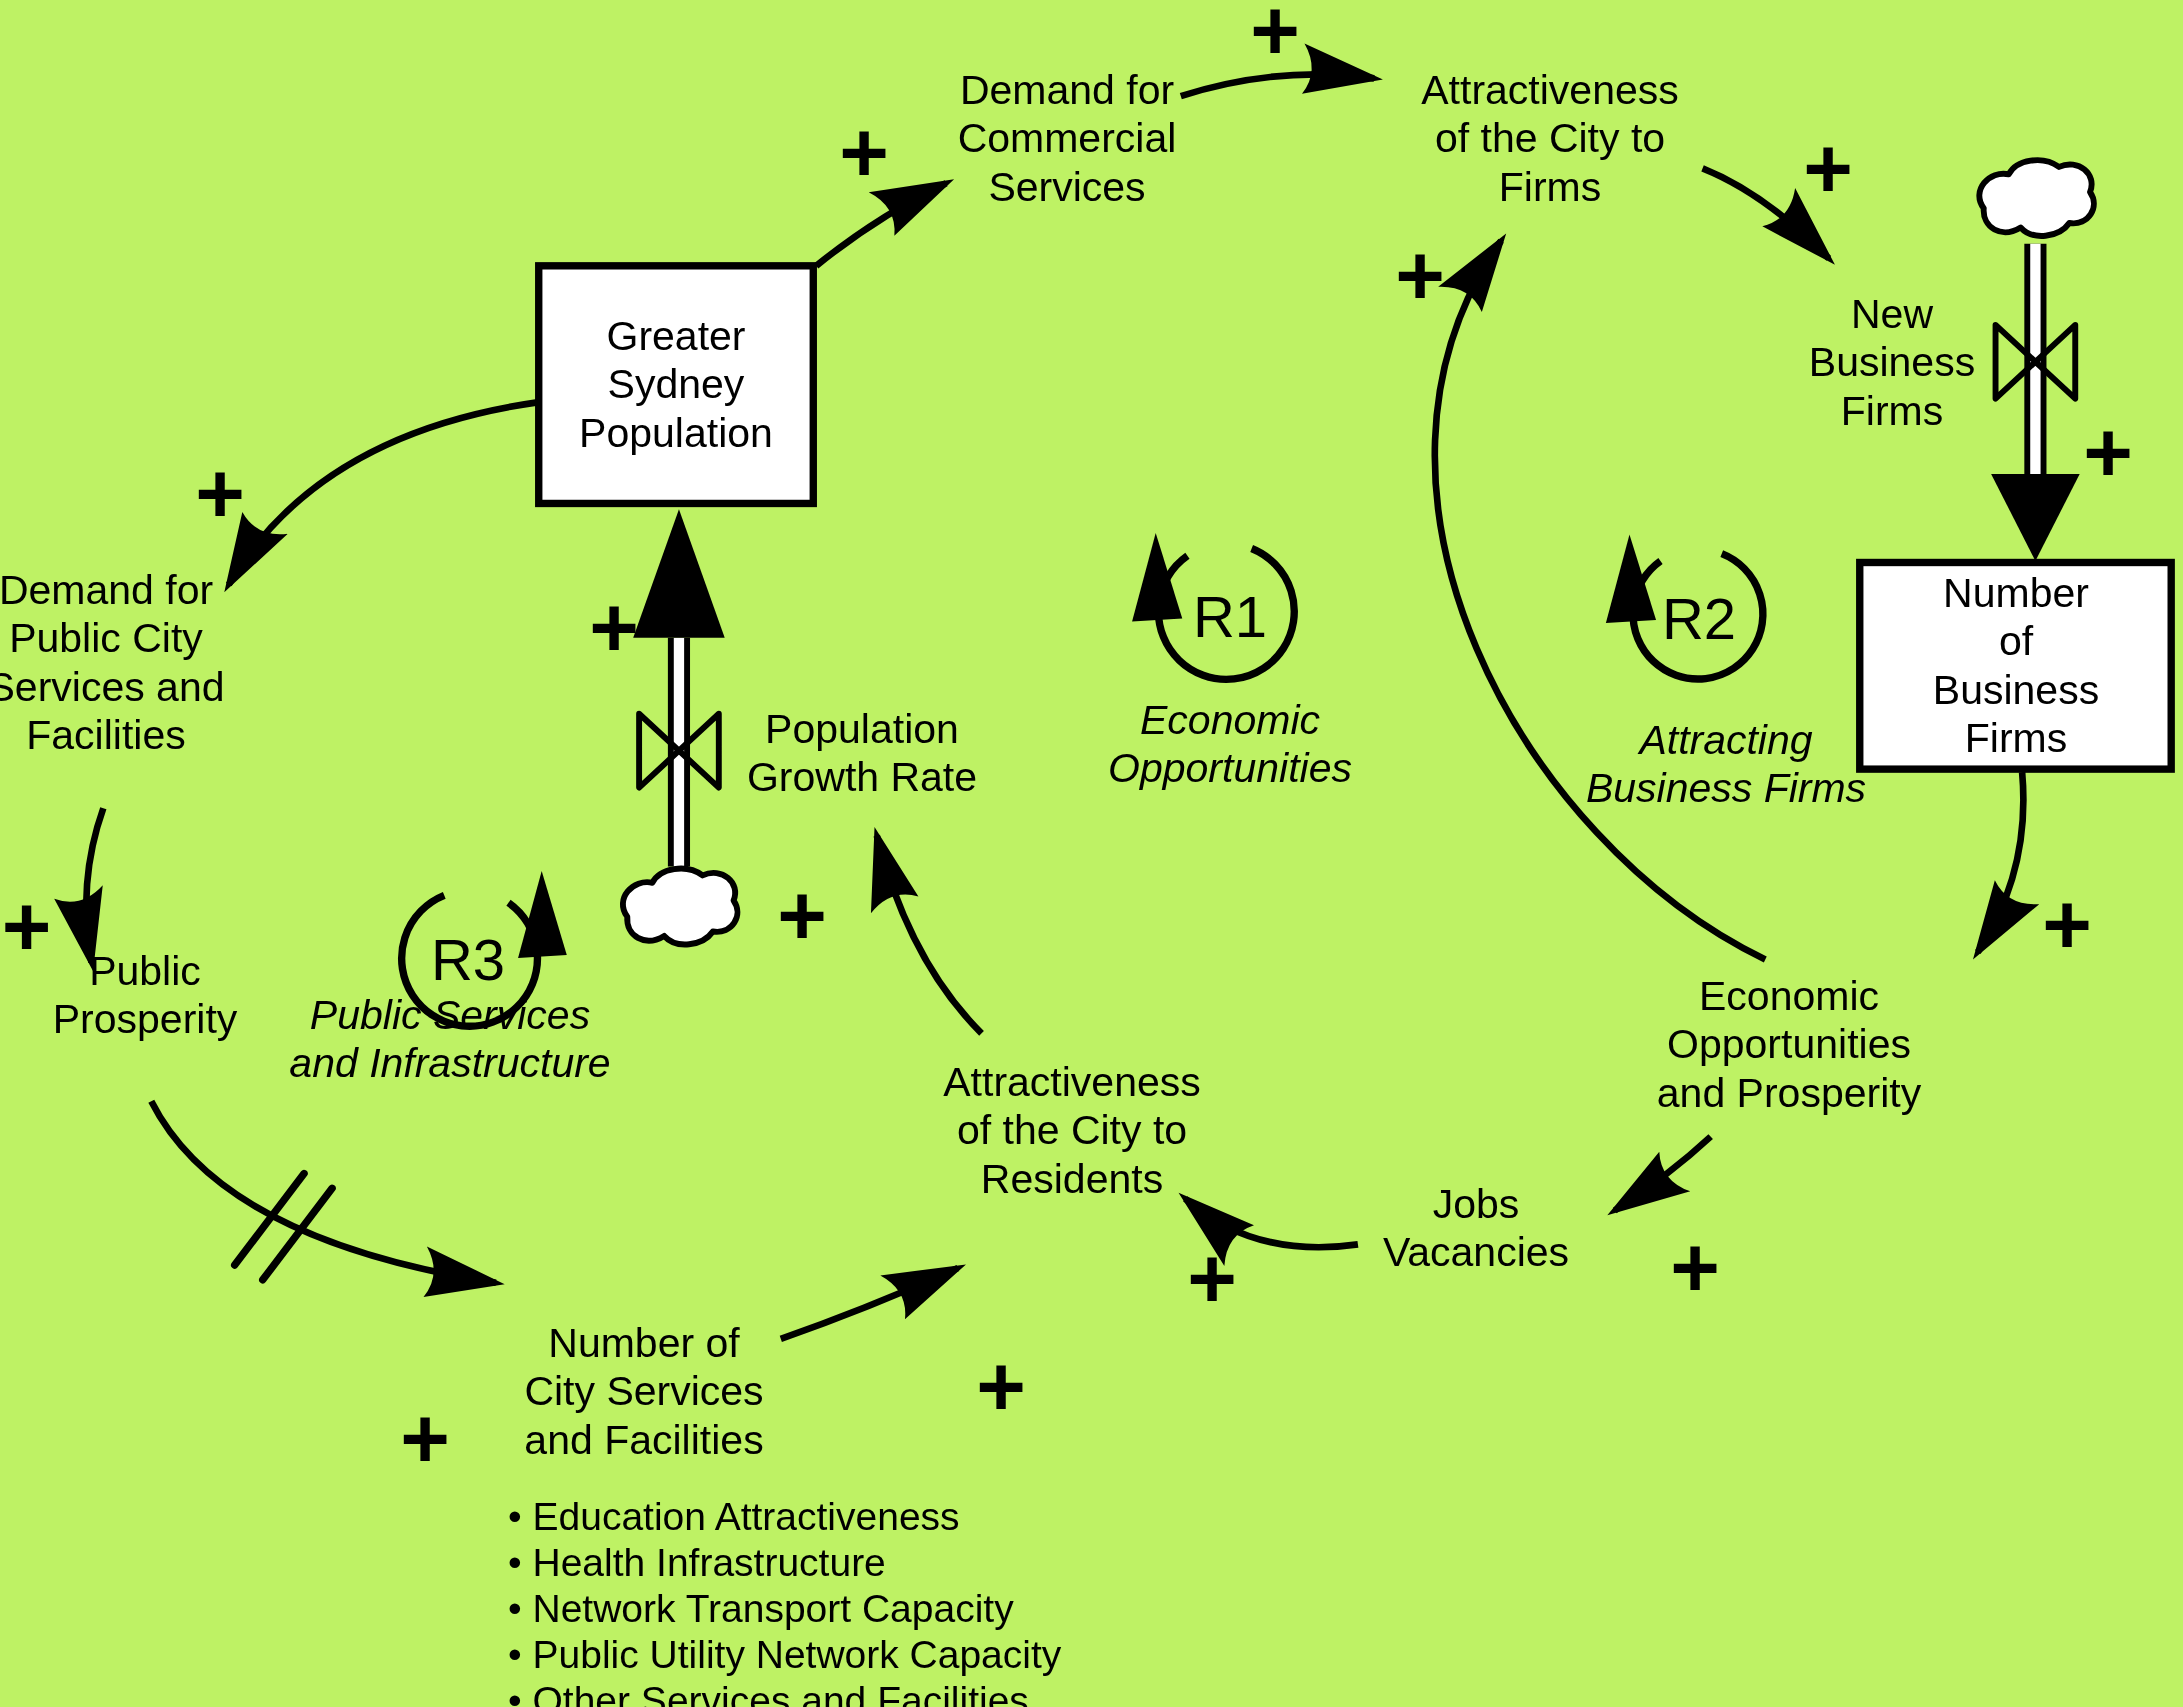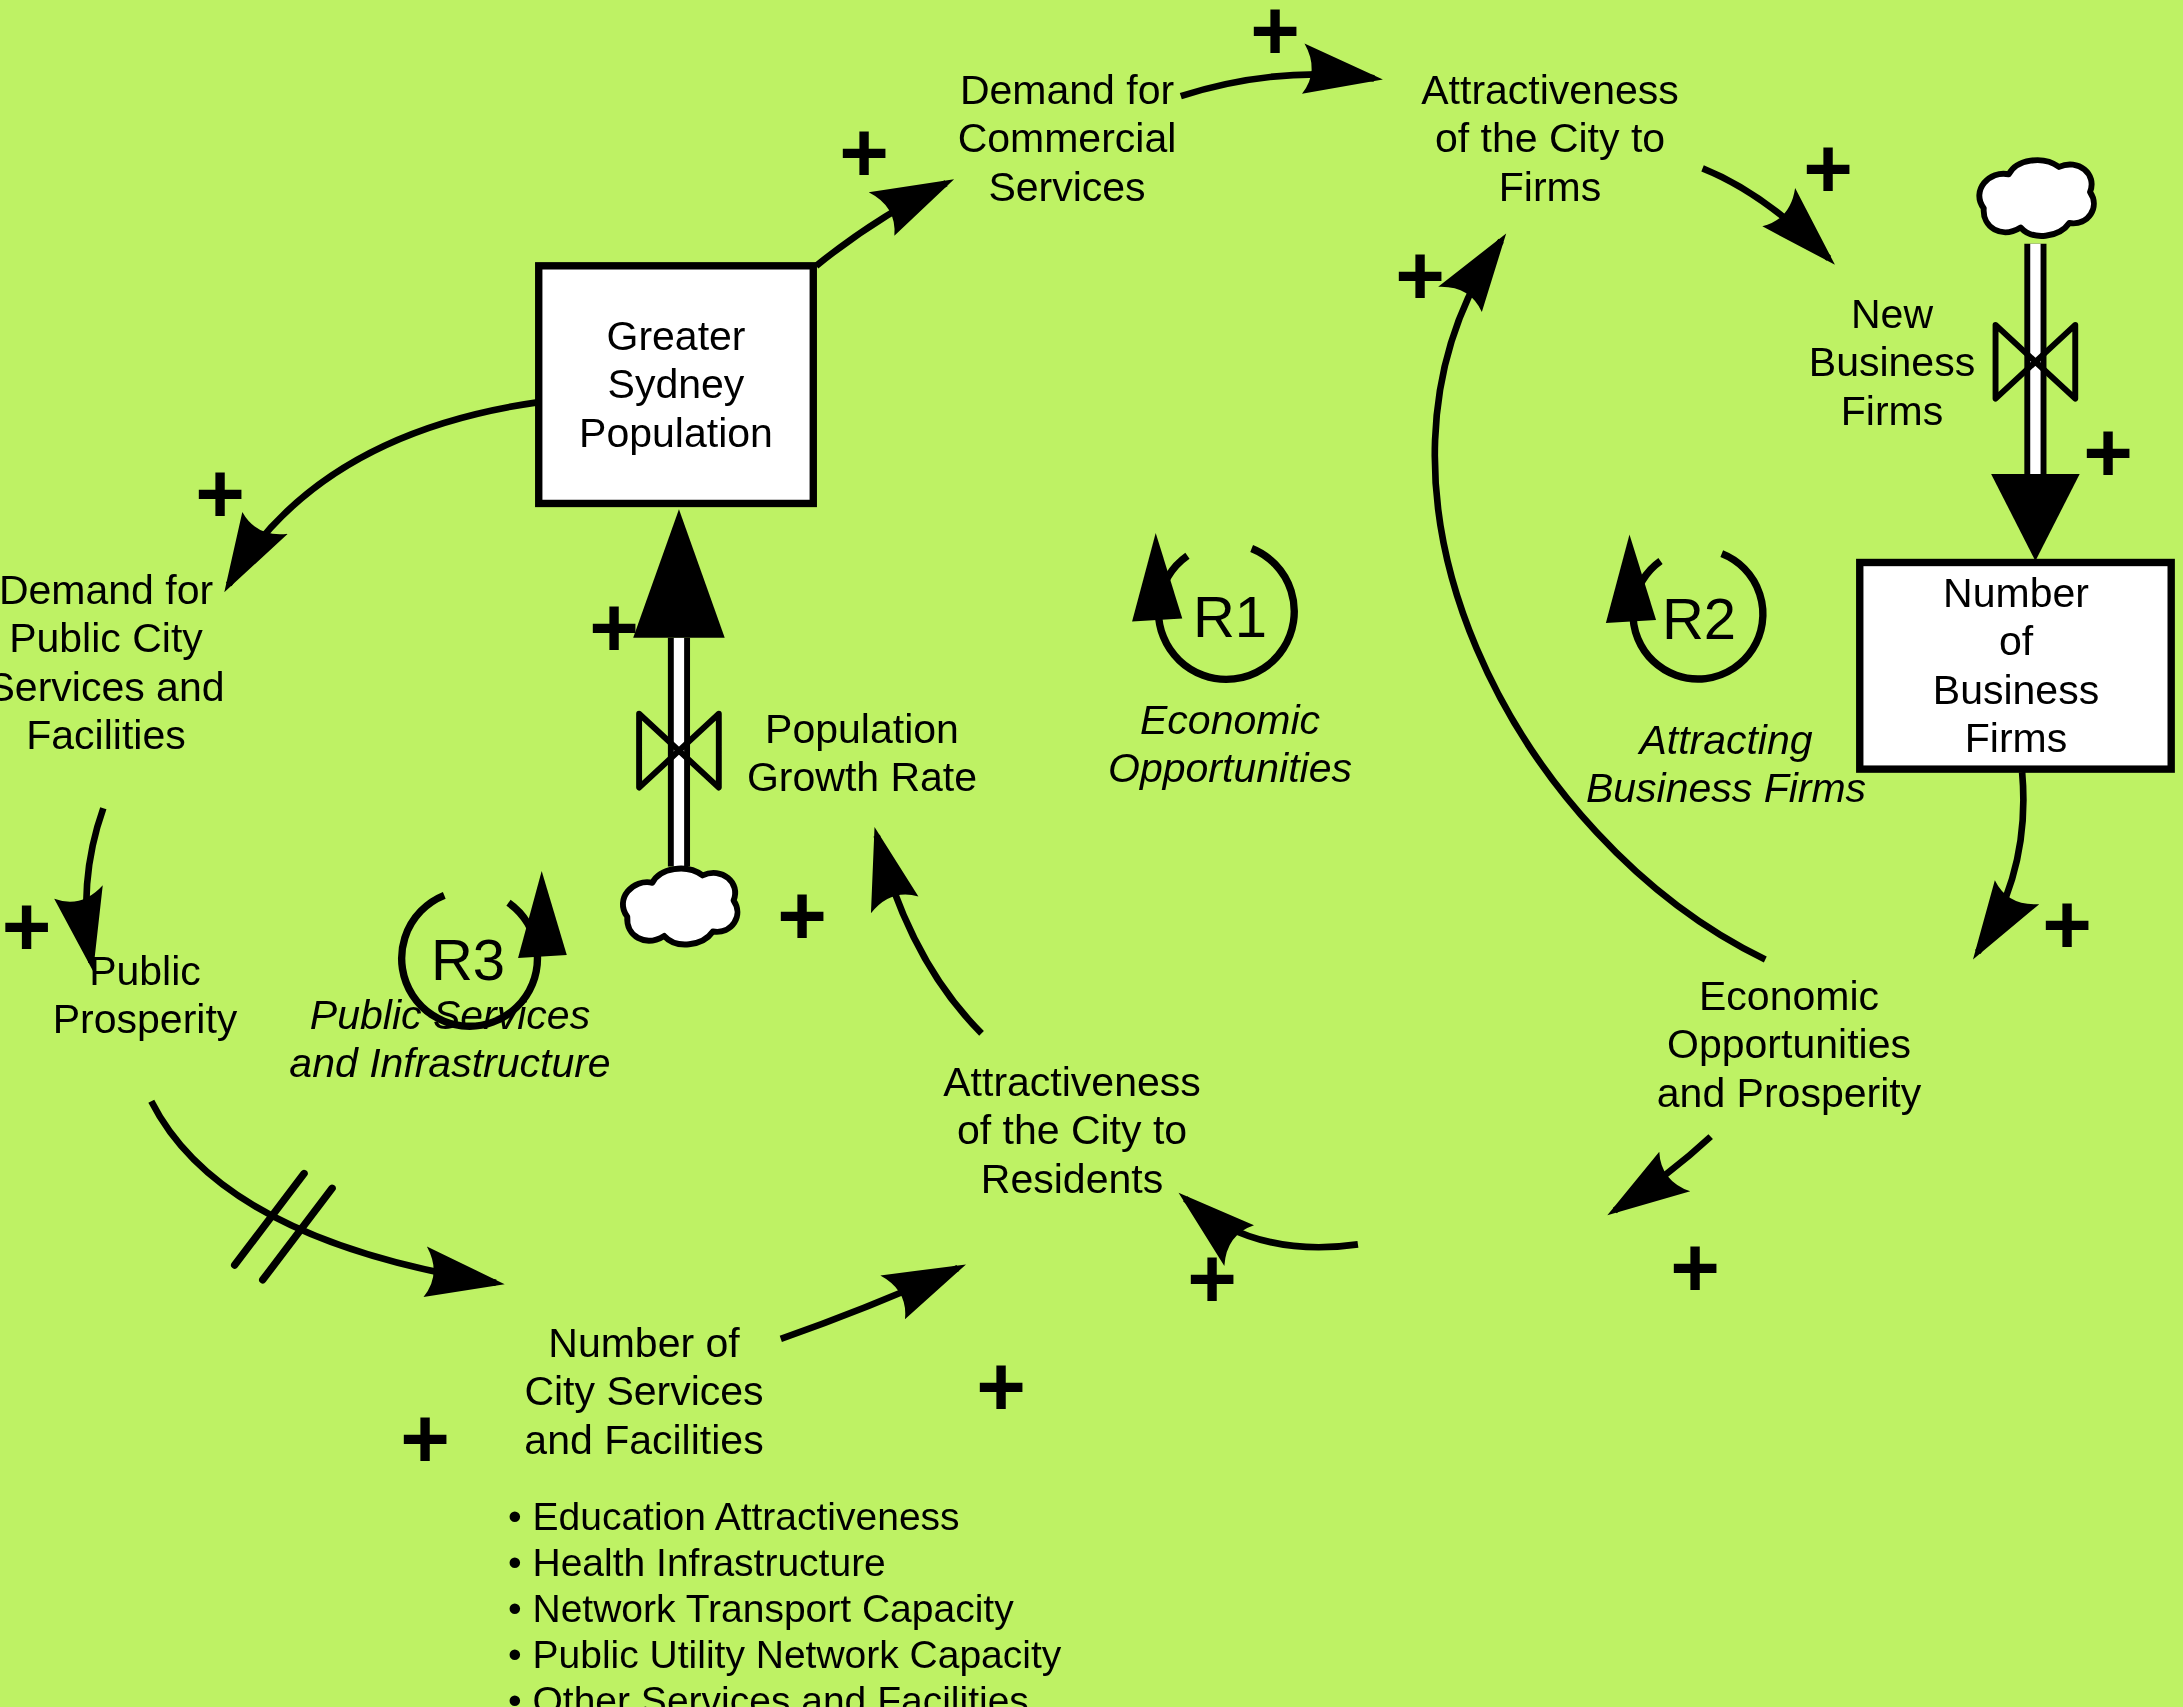--- a/index.html
+++ b/index.html
@@ -130,20 +130,22 @@
 Services and
 Facilities</div>
   <div class="label" style="left:145px;top:995px;">Public
 Prosperity</div>
   <div class="label" style="left:644px;top:1392px;">Number of
 City Services
 and Facilities</div>
   <div class="label" style="left:1072px;top:1131px;">Attractiveness
 of the City to
 Residents</div>
+  <div class="label" style="left:1476px;top:1228px;">Jobs
+Vacancies</div>
   <div class="label" style="left:1789px;top:1045px;">Economic
 Opportunities
 and Prosperity</div>
 
   <div class="label loop-id" style="left:1230px;top:617px;">R1</div>
   <div class="label loop-name" style="left:1230px;top:744px;">Economic
 Opportunities</div>
   <div class="label loop-id" style="left:1699px;top:619px;">R2</div>
   <div class="label loop-name" style="left:1726px;top:748px;margin-top:16px;">Attracting
 Business Firms</div>

